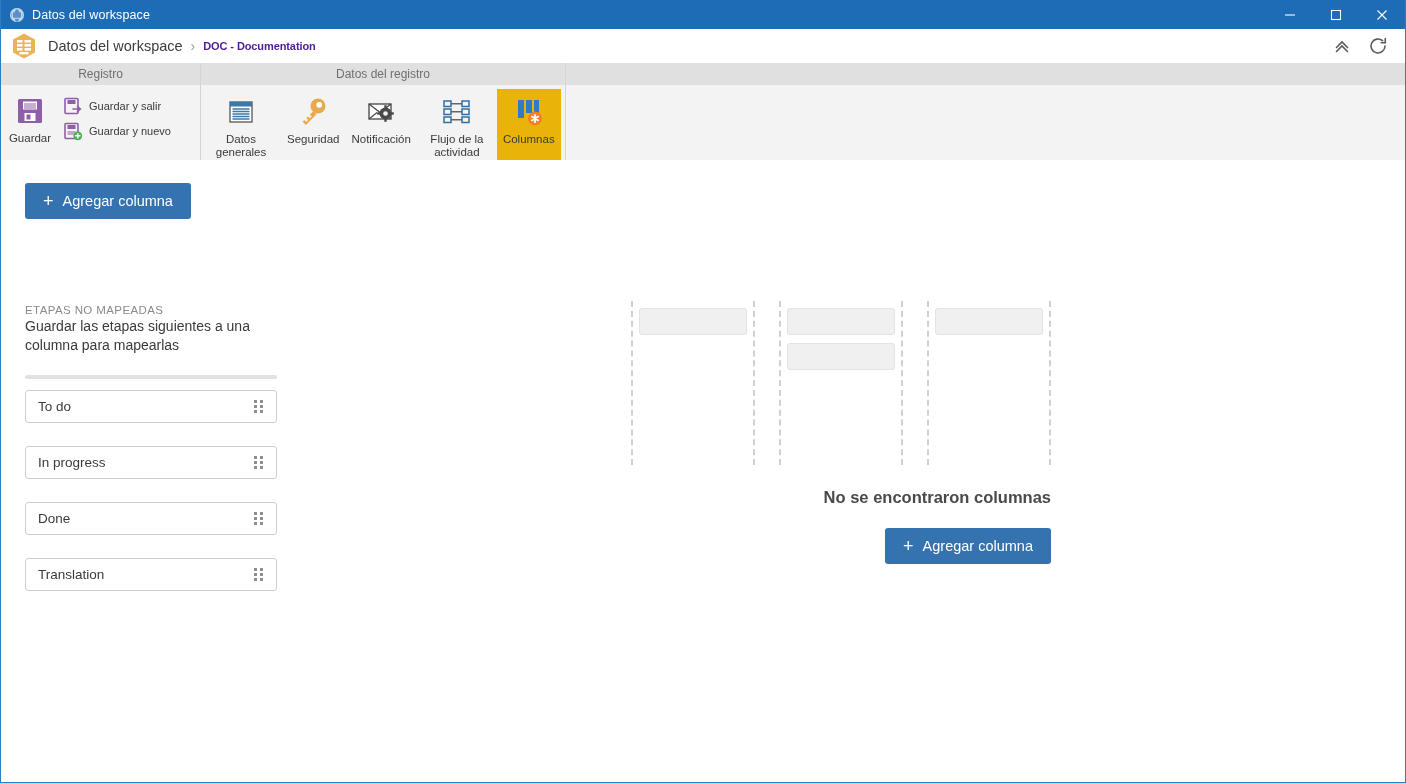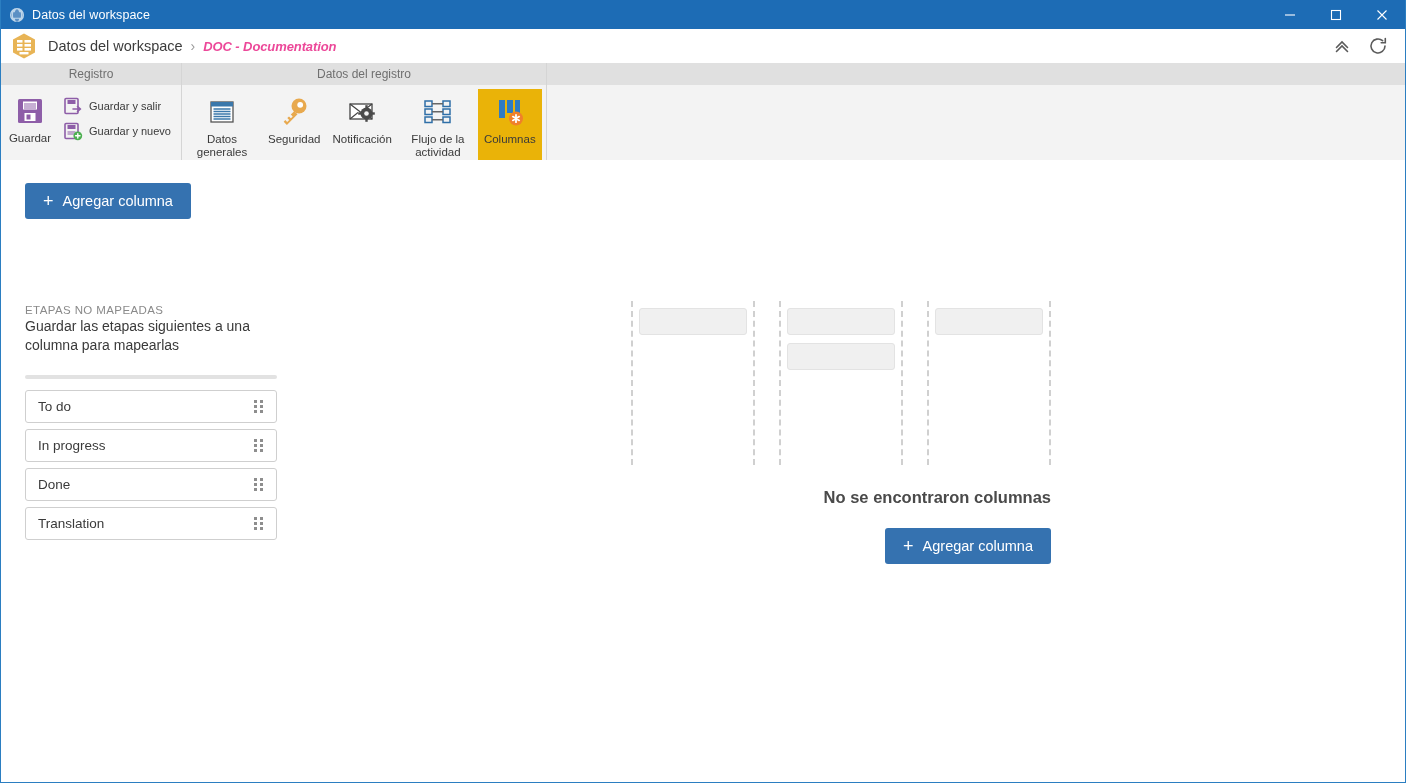--- a/index.html
+++ b/index.html
@@ -52,21 +52,21 @@
     position: relative;
   }
   .app-hex { width: 28px; height: 28px; flex: 0 0 auto; margin-right: 10px; }
   .crumb-root {
     font-size: 14.5px; color: #3c3c3c;
   }
   .crumb-sep {
     font-size: 14px; color: #9a9a9a; margin: 0 8px 0 8px;
   }
   .crumb-current {
-    font-size: 13px; color: #ec4899; font-weight: bold; letter-spacing: -.1px; font-style: italic;
+    font-size: 11px; color: #4c1d95; font-weight: bold; letter-spacing: -.1px;
   }
   .breadcrumb-actions {
     margin-left: auto; display: flex; align-items: center; gap: 14px;
     padding-right: 16px;
   }
   .bc-icon { width: 22px; height: 22px; color: #5a5a5a; display: block; }
 
   
   .ribbon {
     height: 97px; min-height: 97px;
@@ -74,21 +74,21 @@
     border-bottom: 1px solid #d5d5d5;
     display: flex;
     position: relative;
   }
   .ribbon-group {
     display: flex; flex-direction: column;
     border-right: 1px solid #d5d5d5;
     background: #f3f3f3;
     height: 97px;
   }
-  .ribbon-group.g-registro { width: 181px; justify-content: center; }
+  .ribbon-group.g-registro { width: 200px; justify-content: center; }
   .ribbon-group.g-datos { width: 365px; }
   .ribbon-group.g-rest { flex: 1; border-right: none; }
   .rg-header {
     height: 22px;
     background: #e0e0e0;
     display: flex; align-items: center; justify-content: center;
     font-size: 12px; color: #6f6f6f;
   }
   .rg-header.blank { background: #e0e0e0; }
   .rg-body {
@@ -145,21 +145,21 @@
     font-size: 11.5px; color: #8a8a8a; letter-spacing: .4px;
   }
   .unmapped-desc {
     font-size: 14px; color: #3a3a3a; line-height: 19px; margin-top: 1px;
     width: 230px;
   }
   .divider {
     height: 4px; background: #e2e2e2; border-radius: 2px;
     margin-top: 20px; width: 252px;
   }
-  .stage-list { margin-top: 11px; display: flex; flex-direction: column; gap: 6px; text-align: right; }
+  .stage-list { margin-top: 11px; display: flex; flex-direction: column; gap: 23px; text-align: right; }
   .stage-item {
     height: 33px; border: 1px solid #cfcfcf; border-radius: 3px;
     background: #ffffff;
     display: flex; align-items: center; justify-content: space-between;
     padding: 0 13px 0 12px;
     cursor: grab;
   }
   .stage-item .name { font-size: 13.5px; color: #3a3a3a; }
   .drag-dots {
     display: grid; grid-template-columns: 3px 3px; grid-template-rows: 3px 3px 3px;

